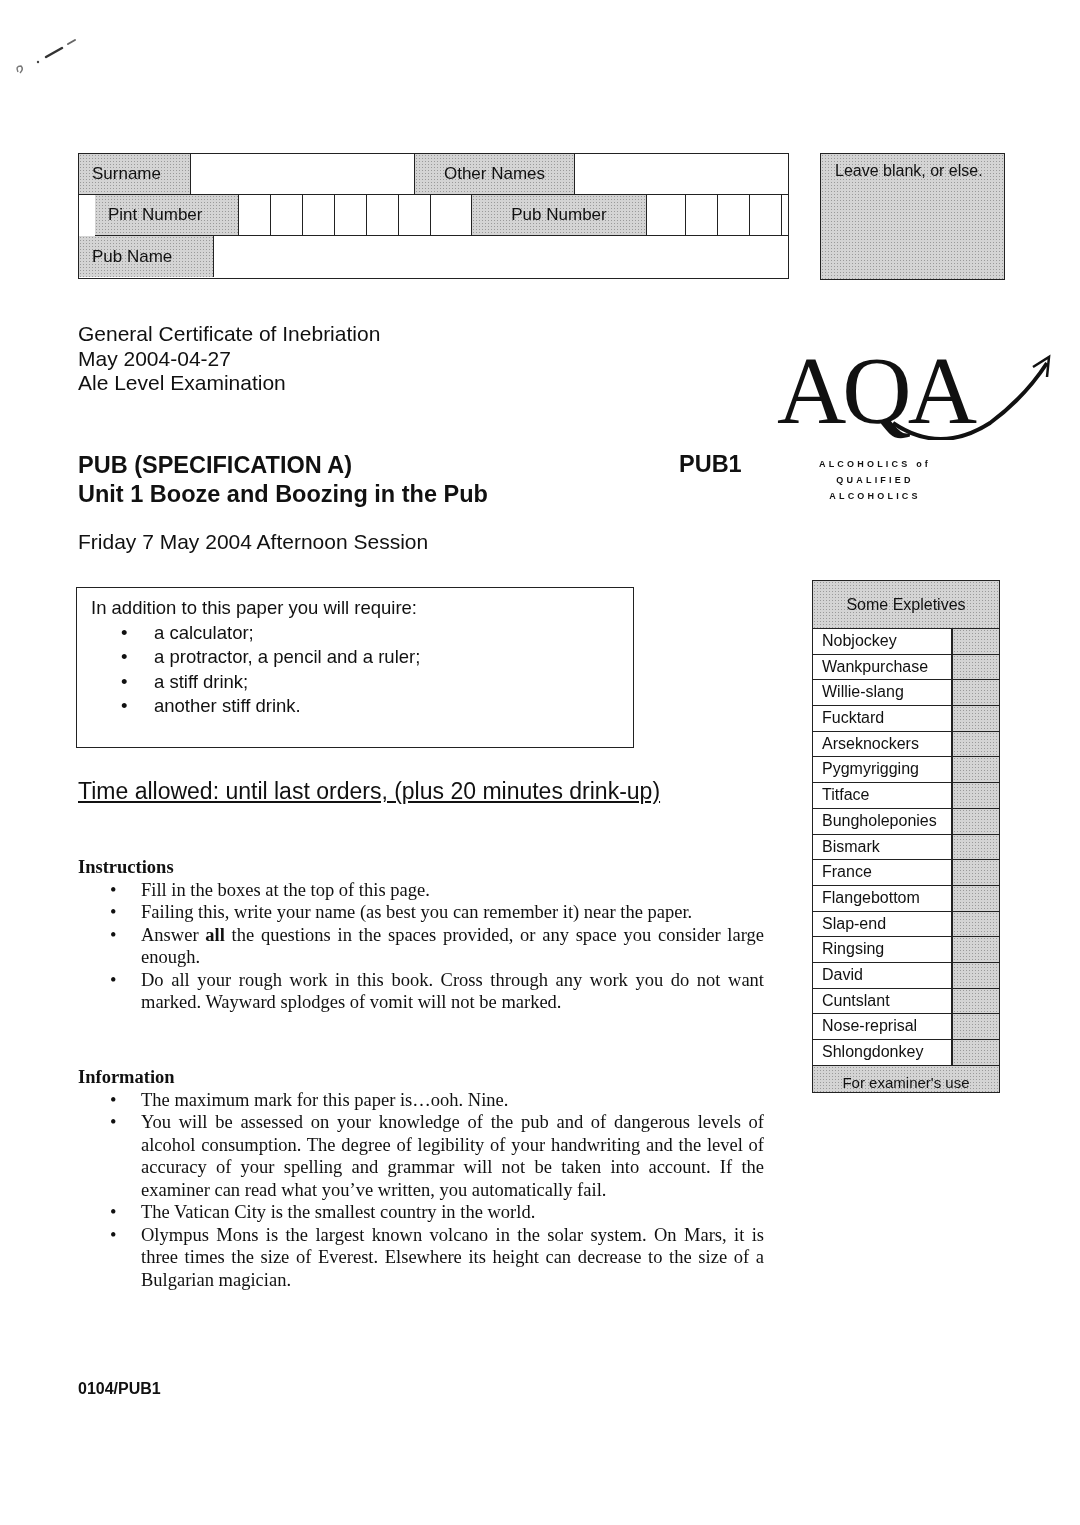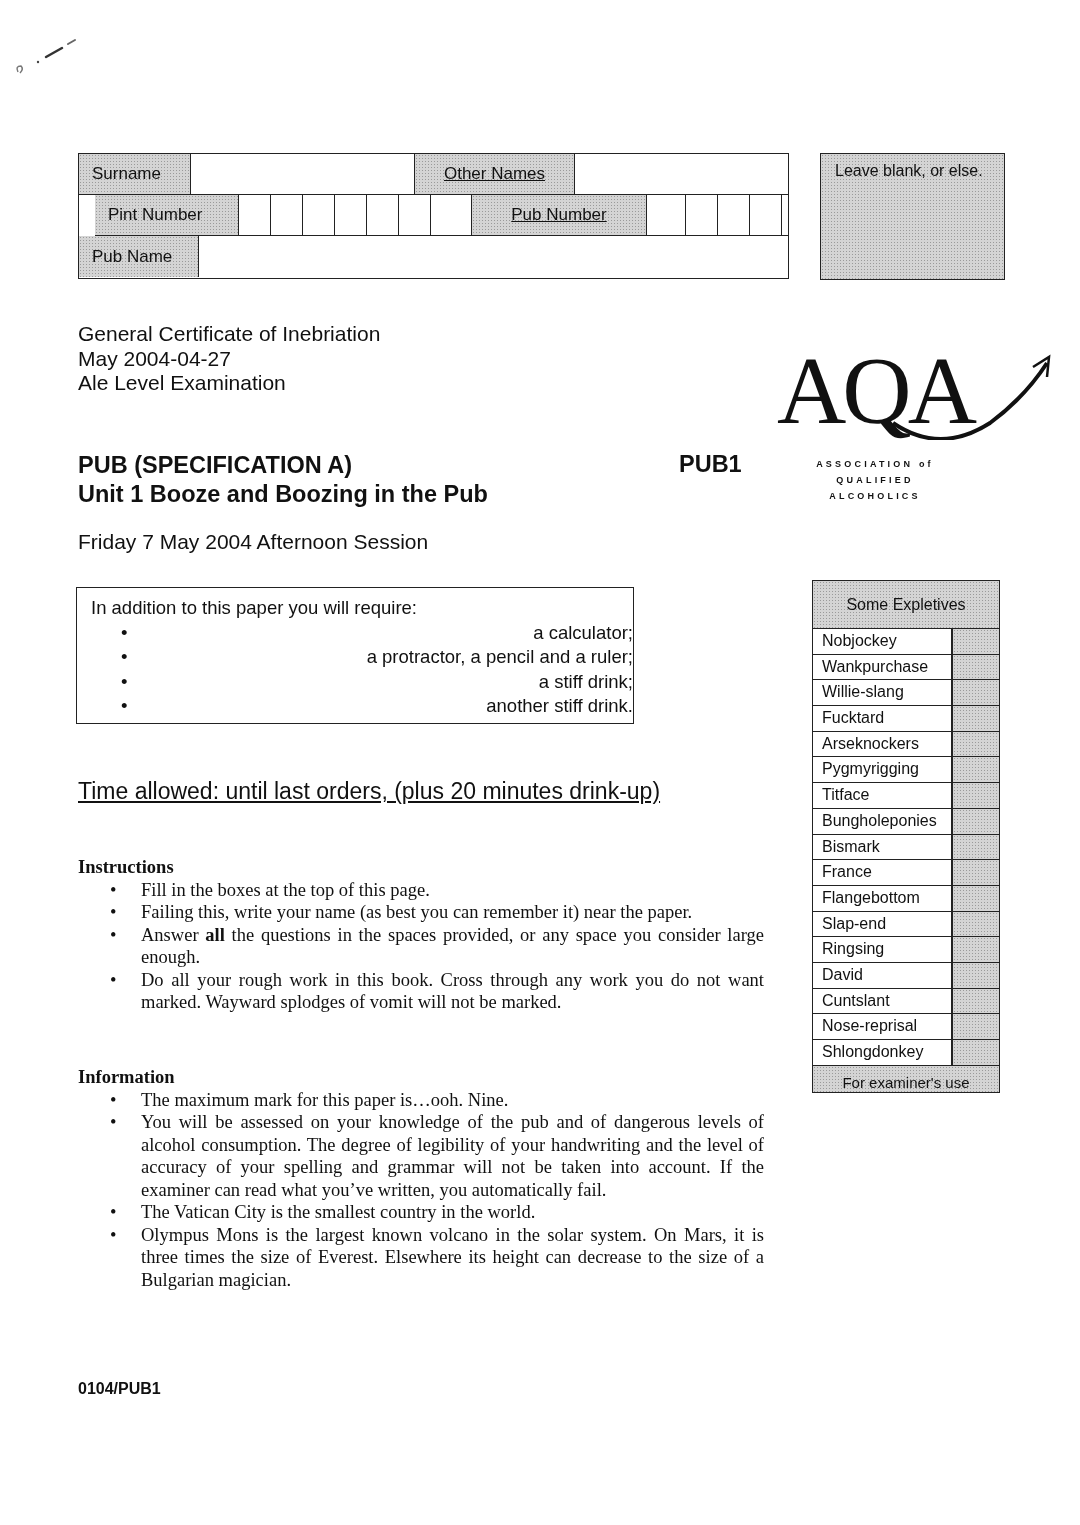--- a/index.html
+++ b/index.html
@@ -9,31 +9,31 @@
     background-color:#d4d4d4;
     background-image: radial-gradient(#9a9a9a 0.8px, transparent 0.9px);
     background-size: 3px 3px;
   }
   
   .form { left:78px; top:153px; width:711px; height:126px; border:1.5px solid #222; box-sizing:border-box; }
   .frow { position:absolute; left:0; right:0; height:41px; border-bottom:1.5px solid #222; box-sizing:border-box; }
   .frow.last { border-bottom:none; }
   .fcell { position:absolute; top:0; bottom:0; border-right:1.5px solid #222; box-sizing:border-box; font-size:17px; display:flex; align-items:center; }
   .fcell.label { padding-left:13px; }
-  .fcell.center { justify-content:center; padding-left:0;text-decoration:underline; }
+  .fcell.center { justify-content:center; padding-left:0; }
   .leave { left:820px; top:153px; width:185px; height:127px; border:1.5px solid #222; box-sizing:border-box; font-size:16px; padding:8px 0 0 14px; }
   .logo { left:775px; top:345px; width:285px; height:95px; }
   .logo-sub { left:800px; top:456px; width:150px; text-align:center; font-size:9px; font-weight:bold; letter-spacing:3.2px; line-height:16px; }
   .cert { left:78px; top:322px; font-size:21px; line-height:24.5px; }
   .spec { left:78px; top:451px; font-size:23.5px; font-weight:bold; line-height:29px; }
   .code { left:679px; top:451px; font-size:23.5px; font-weight:bold; }
   .date { left:78px; top:530px; font-size:21px; }
-  .req { left:76px; top:587px; width:558px; height:137px; border:1.5px solid #222; box-sizing:border-box; padding:8px 0 0 14px; font-size:18.5px; line-height:24.5px; }
+  .req { left:76px; top:587px; width:558px; height:161px; border:1.5px solid #222; box-sizing:border-box; padding:8px 0 0 14px; font-size:18.5px; line-height:24.5px; }
   .req ul { margin:0; padding:0; list-style:none; }
-  .req li { position:relative; padding-left:63px;text-align:right; }
+  .req li { position:relative; padding-left:63px; }
   .req li::before { content:"•"; position:absolute; left:30px; }
   .time { left:78px; top:778px; font-size:23px;text-decoration:underline; }
   .serif { font-family:"Liberation Serif", serif; }
   .sect { left:78px; width:686px; font-size:18.5px; line-height:22.5px; }
   .sect h3 { margin:0; font-size:18.5px; font-weight:bold; }
   .sect ul { margin:0; padding:0; list-style:none; }
   .sect li { position:relative; padding-left:63px; text-align:justify; }
   .sect li::before { content:"•"; position:absolute; left:32px; }
   .expl { left:812px; top:580px; width:188px; border:1.5px solid #222; box-sizing:border-box; }
   .expl-head { height:48px; border-bottom:1.5px solid #222; box-sizing:border-box; font-size:16px; text-align:center; line-height:48px; }
@@ -71,36 +71,36 @@
     <div class="fcell" style="left:304px;width:32px;"></div>
     <div class="fcell" style="left:336px;width:41px;"></div>
     <div class="fcell center hatch" style="left:377px;width:175px;">Pub Number</div>
     <div class="fcell" style="left:552px;width:39px;"></div>
     <div class="fcell" style="left:591px;width:32px;"></div>
     <div class="fcell" style="left:623px;width:32px;"></div>
     <div class="fcell" style="left:655px;width:32px;"></div>
     <div class="fcell" style="left:687px;right:0;border-right:none;"></div>
   </div>
   <div class="frow last" style="top:82px;height:41px;">
-    <div class="fcell label hatch" style="left:0;width:120px;">Pub Name</div>
+    <div class="fcell label hatch" style="left:0;width:135px;">Pub Name</div>
     <div class="fcell" style="left:112px;right:0;border-right:none;"></div>
   </div>
 </div>
 
 <div class="abs leave hatch">
   <span>Leave blank, or else.</span>
 </div>
 
 <svg class="abs logo" viewBox="0 0 285 95">
   <text x="2" y="78" font-family="Liberation Serif, serif" font-size="96" fill="#111" letter-spacing="-4">AQA</text>
   <path d="M118 78 Q165 110 215 78 Q250 52 272 18" stroke="#111" stroke-width="4" fill="none"></path>
   <path d="M258 22 L274 12 L272 32" stroke="#111" stroke-width="2.5" fill="none"></path>
 </svg>
 <div class="abs logo-sub">
-  <div>ASSOCIATION of</div>
+  <div>ALCOHOLICS of</div>
   <div>QUALIFIED</div>
   <div>ALCOHOLICS</div>
 </div>
 
 <div class="abs cert">
   <div>General Certificate of Inebriation</div>
   <div>May 2004-04-27</div>
   <div>Ale Level Examination</div>
 </div>
 

